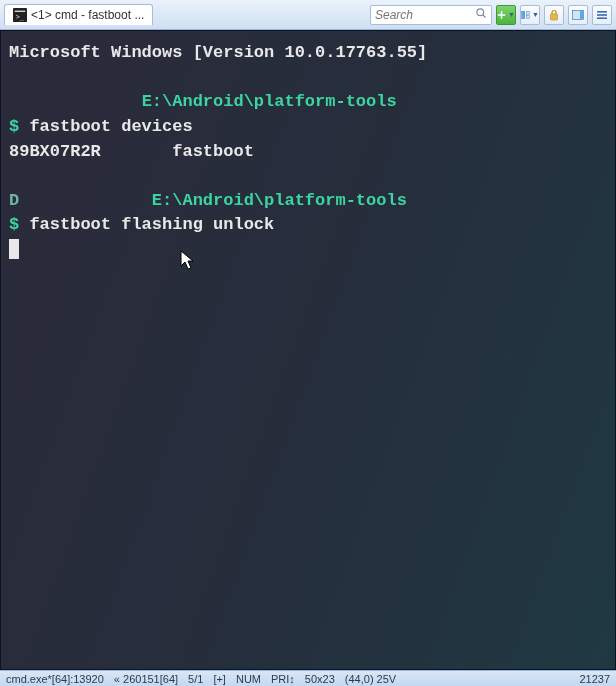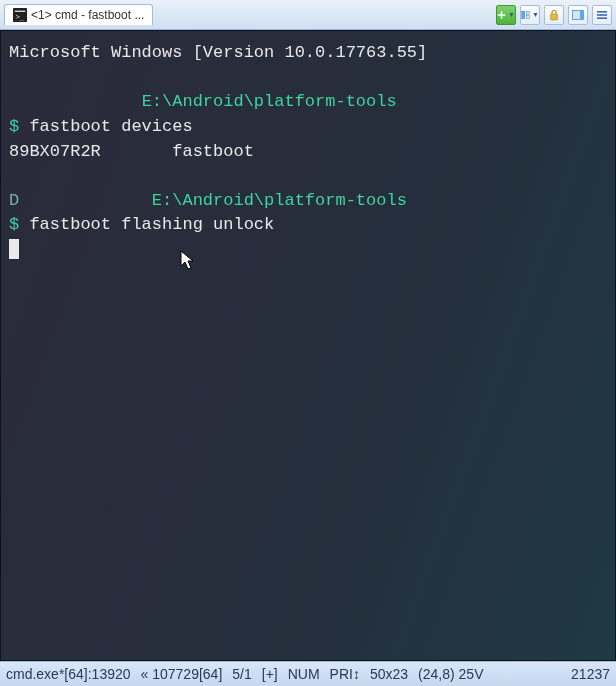--- a/index.html
+++ b/index.html
@@ -73,20 +73,21 @@
   .term {
     position: absolute; inset: 0;
     background: linear-gradient(110deg, #2b2a3a 0%, #252e3c 55%, #1f3942 100%);
     color: #e8e8e8;
     font-size: 17px;
     line-height: 1.45;
     padding: 10px 8px;
     white-space: pre;
     overflow: hidden;
     border: 1px solid #0a1320;
+    font-weight: bold;
   }
   .g { color: #3cd4a0; } 
   .w { color: #e8e8e8; }
   .dim { color: #6fb7a2; }
   .cursor-block {
     display: inline-block;
     width: 10px;
     height: 20px;
     background: #e8e8e8;
     vertical-align: text-bottom;
@@ -94,27 +95,27 @@
   .mouse-cursor {
     position: absolute;
     left: 180px;
     top: 220px;
     pointer-events: none;
   }
   .mouse-cursor svg { width: 16px; height: 22px; }
 
   
   .statusbar {
-    height: 25px;
+    height: 16px;
     background: linear-gradient(#d8e6f7, #c5d8ef);
     border-top: 1px solid #9fb7d6;
     display: flex;
     align-items: center;
     font-family: "Segoe UI", Tahoma, sans-serif;
-    font-size: 14px;
+    font-size: 11px;
     color: #2a3a52;
     padding: 0 6px;
     gap: 10px;
   }
   .statusbar .seg { white-space: nowrap; }
   .statusbar .right { margin-left: auto; }
 </style>
 </head>
 <body>
 
@@ -123,20 +124,29 @@
     <span class="tab-icon">
       <svg viewBox="0 0 16 16">
           <rect x="0" y="0" width="16" height="16" fill="#222" rx="1"></rect>
           <rect x="2" y="3" width="12" height="1.5" fill="#ddd"></rect>
           <text x="3" y="12" font-size="8" fill="#ddd" font-family="monospace">&gt;_</text>
         </svg>
     </span>
     <span>&lt;1&gt; cmd - fastboot ...</span>
   </div>
   <div class="spacer"></div>
+  <div class="search-wrap">
+    <input type="text" placeholder="Search" style="">
+    <span class="icon">
+      <svg viewBox="0 0 16 16" width="12" height="12">
+          <circle cx="7" cy="7" r="4.5" fill="none" stroke="#7a8aa3" stroke-width="1.5"></circle>
+          <line x1="10.5" y1="10.5" x2="14" y2="14" stroke="#7a8aa3" stroke-width="1.5"></line>
+        </svg>
+    </span>
+  </div>
   <span class="tb-btn green">
     <svg viewBox="0 0 12 12">
         <path d="M5 1h2v4h4v2H7v4H5V7H1V5h4z" fill="#fff"></path>
       </svg>
     <span class="tri">▼</span>
   </span>
   <span class="tb-btn">
     <svg viewBox="0 0 12 12">
         <rect x="1" y="1" width="4" height="10" fill="#5da9e8" stroke="#2a6aa8" stroke-width="0.5"></rect>
         <rect x="7" y="1" width="4" height="4" fill="#cde6f8" stroke="#2a6aa8" stroke-width="0.5"></rect>
@@ -178,21 +188,21 @@
 
   <div class="mouse-cursor">
     <svg viewBox="0 0 16 22">
         <path d="M1 1 L1 16 L5 12 L8 19 L11 18 L8 11 L13 11 Z" fill="#fff" stroke="#000" stroke-width="1"></path>
       </svg>
   </div>
 </div>
 
 <div class="statusbar">
   <span class="seg">cmd.exe*[64]:13920</span>
-  <span class="seg">« 107729[64]</span>
+  <span class="seg">« 260151[64]</span>
   <span class="seg">5/1</span>
   <span class="seg">[+]</span>
   <span class="seg">NUM</span>
   <span class="seg">PRI↕</span>
   <span class="seg">50x23</span>
-  <span class="seg">(24,8) 25V</span>
+  <span class="seg">(44,0) 25V</span>
   <span class="seg right">21237</span>
 </div>
 
 </body></html>

